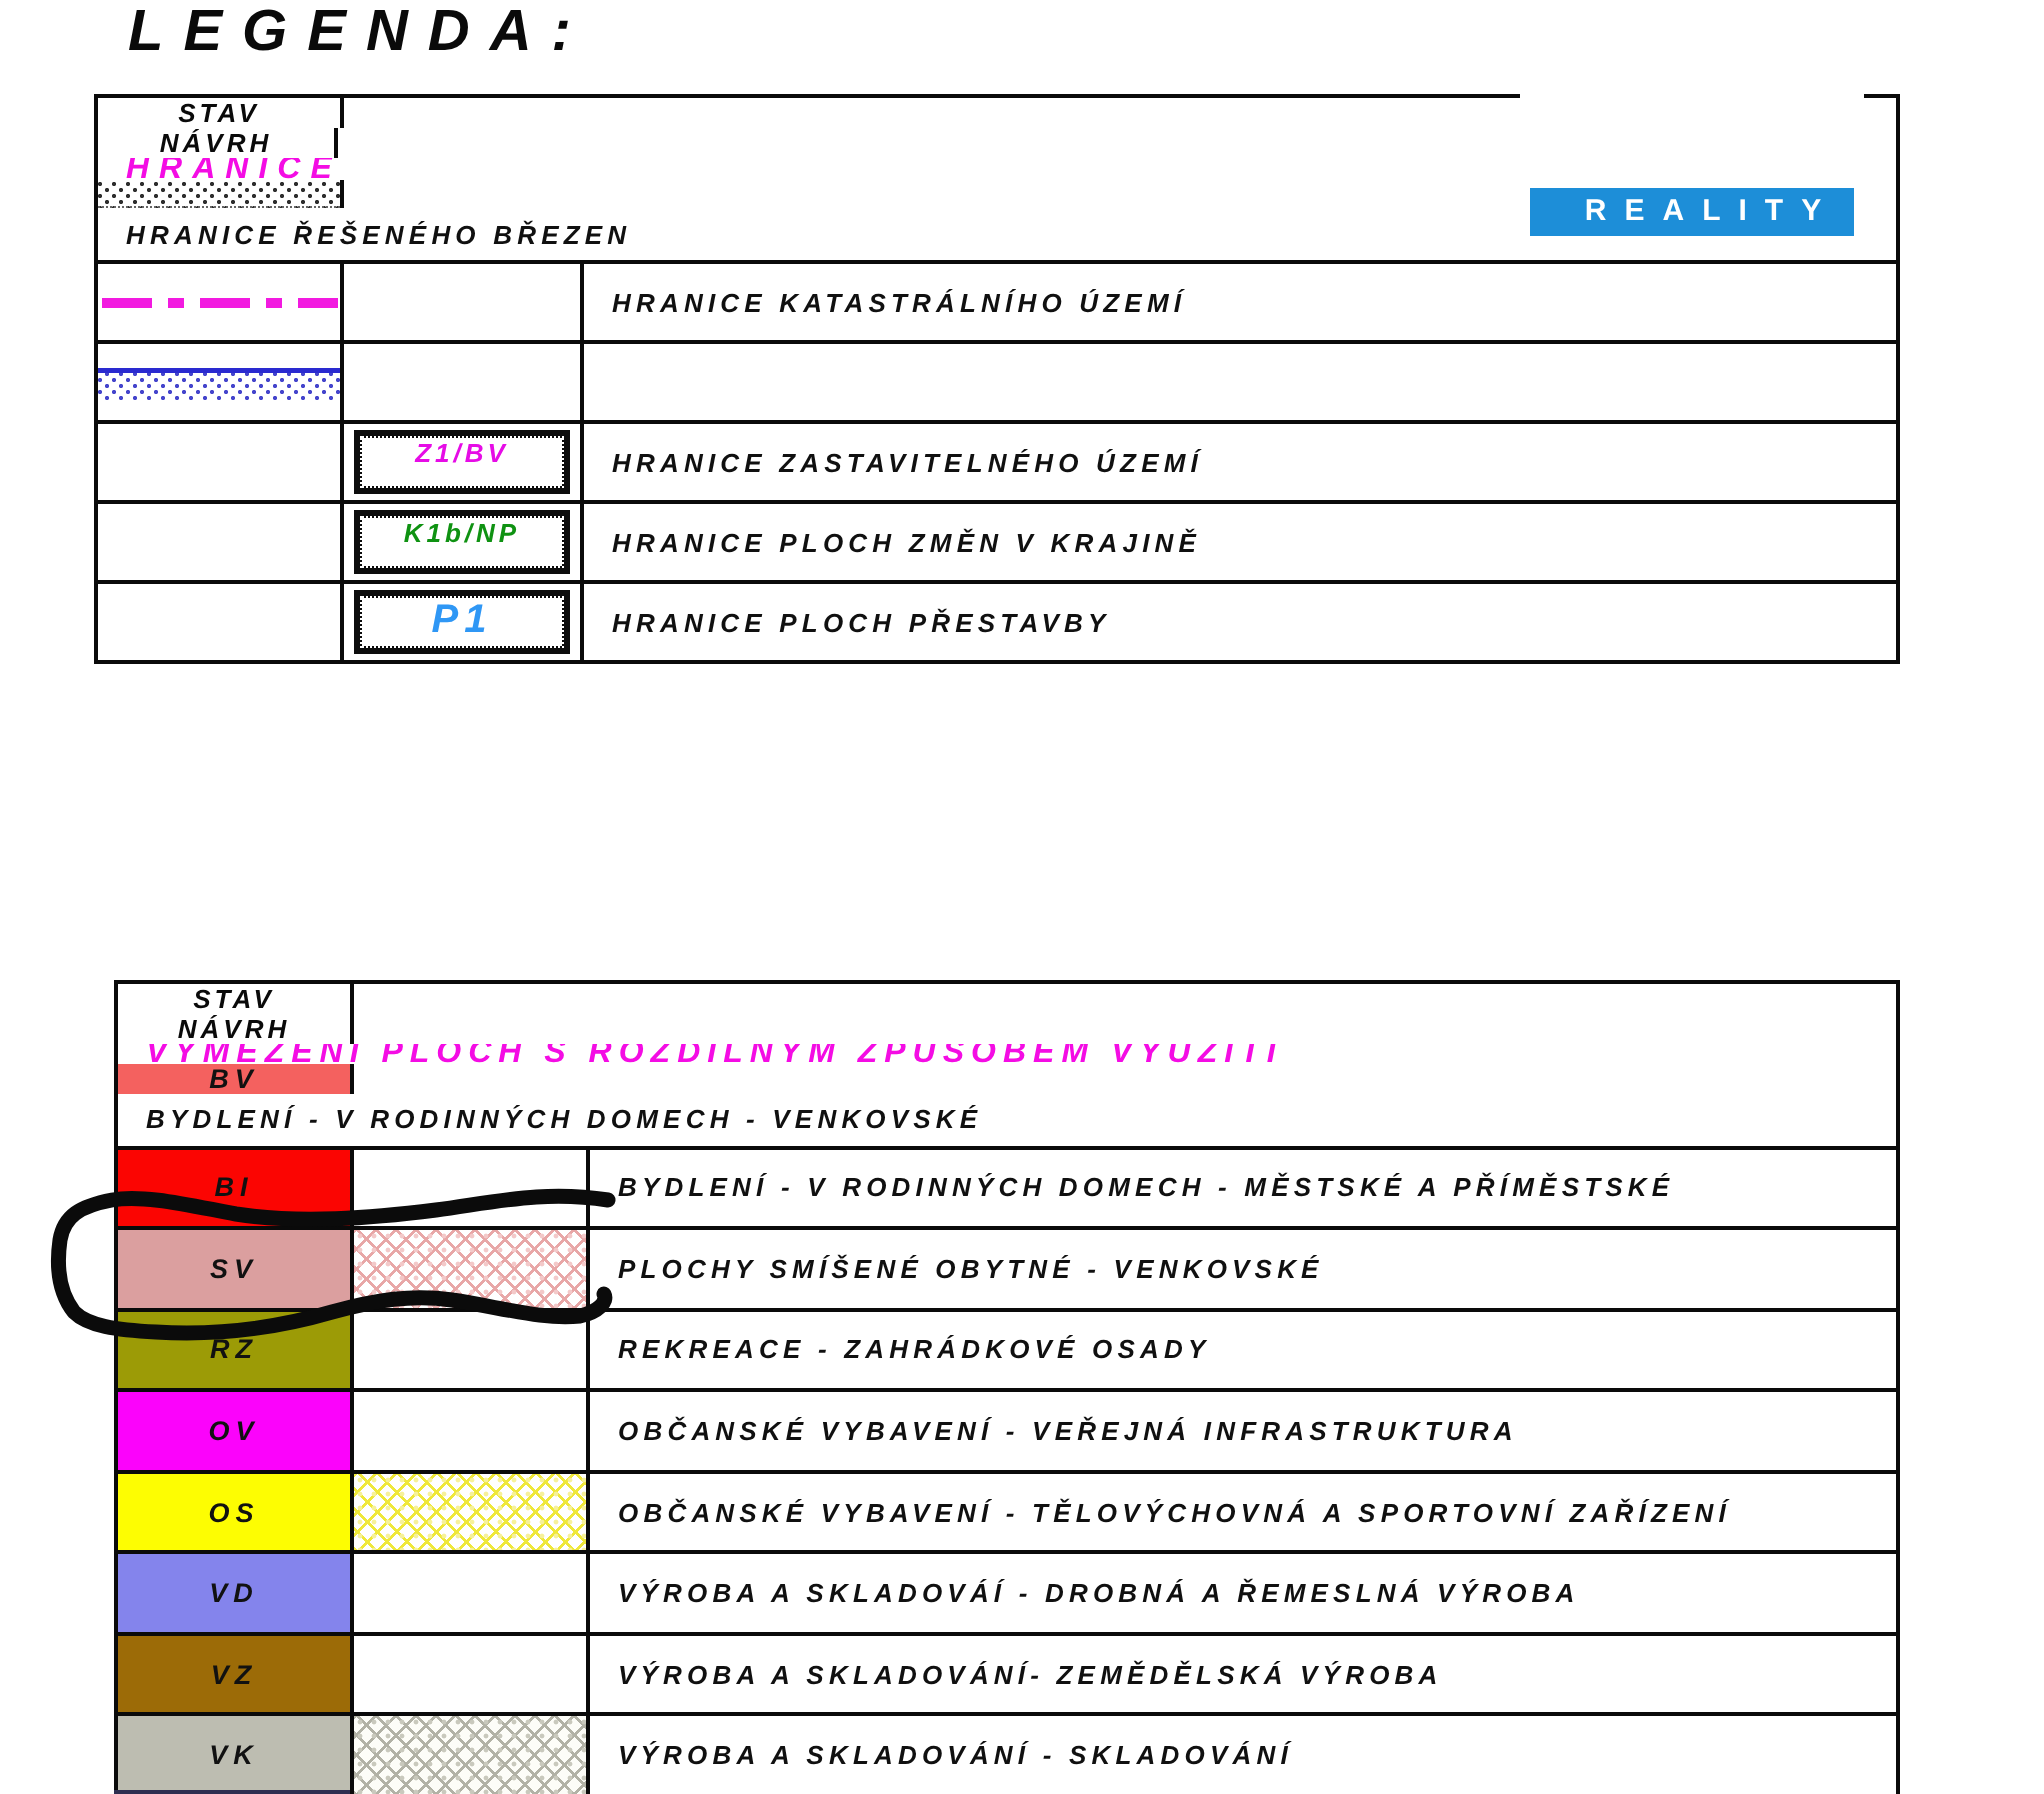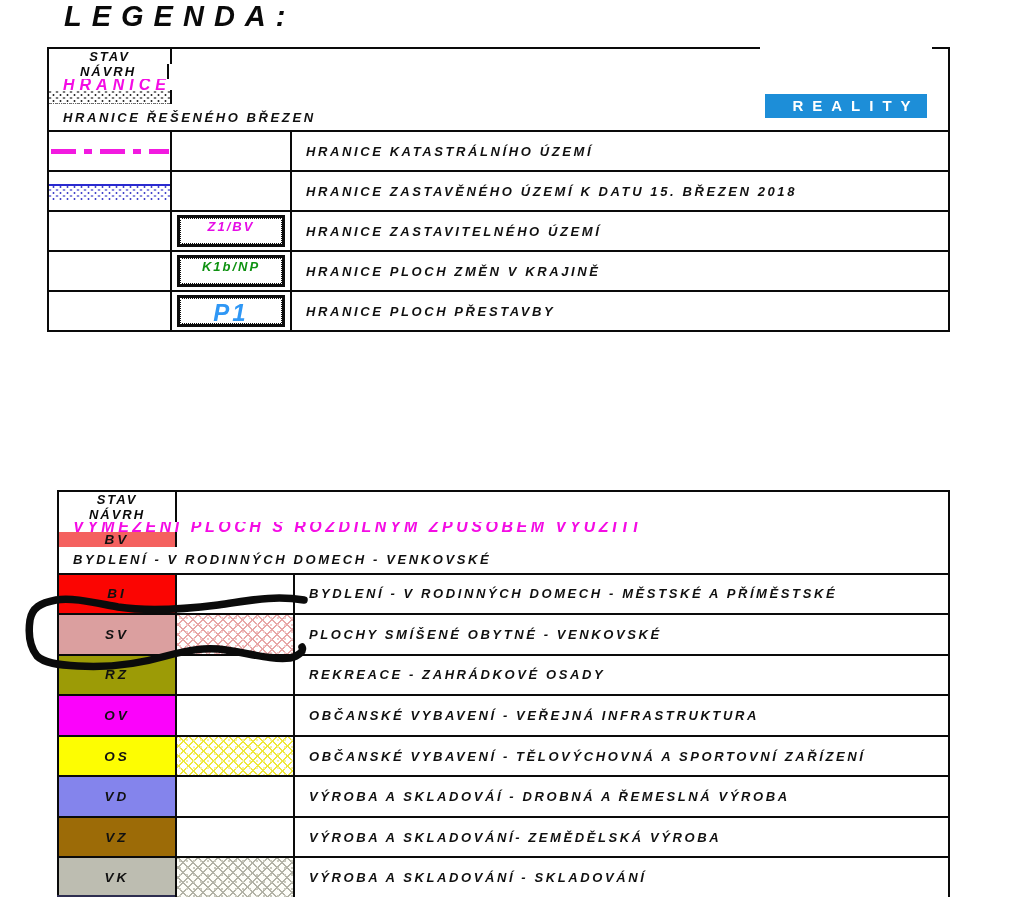--- a/index.html
+++ b/index.html
@@ -69,21 +69,21 @@
     background-position:0 0, 1px 6px, 4.5px 9px;
   }
 
   
   .code-box{
     position:absolute; left:5px; right:5px; top:3px; bottom:3px;
     background:#fff; border:4px solid #0d0d0d;
     outline:1.5px dotted #fff; outline-offset:-4px;
     display:flex; justify-content:center;
   }
-  .code-box .code-text{ font-size:24px; font-weight:bold; font-style:italic; letter-spacing:3px; }
+  .code-box .code-text{ font-size:20px; font-weight:bold; font-style:italic; letter-spacing:3px; }
   .code-box.code-small .code-text{ font-size:13px; letter-spacing:2px; }
 
   
   .pat{ position:absolute; inset:0; }
   .pat-red{
     background-color:#fff;
     background-image:
       radial-gradient(circle at 3px 3px, #f2a7a7 1px, transparent 1.4px),
       repeating-linear-gradient(45deg,  #e06262 0 1.4px, transparent 1.4px 7px),
       repeating-linear-gradient(135deg, #e06262 0 1.4px, transparent 1.4px 7px);
@@ -168,23 +168,20 @@
       <span class="lbl">HRANICE KATASTRÁLNÍHO ÚZEMÍ</span>
     </div>
   </div>
 
   <div class="trow">
     <div class="cell c-stav">
       <div class="sym sym-line-dotted-blue"></div>
     </div>
     <div class="cell c-navrh">
       
-    </div>
-    <div class="cell c-label">
-      <span class="lbl">HRANICE ZASTAVĚNÉHO ÚZEMÍ  K DATU 15. BŘEZEN 2018</span>
     </div>
   </div>
 
   <div class="trow">
     <div class="cell c-stav">
       
     </div>
     <div class="cell c-navrh">
       <div class="code-box code-small">
         <span class="code-text" style="color: rgb(230, 12, 230);">Z1/BV</span>

